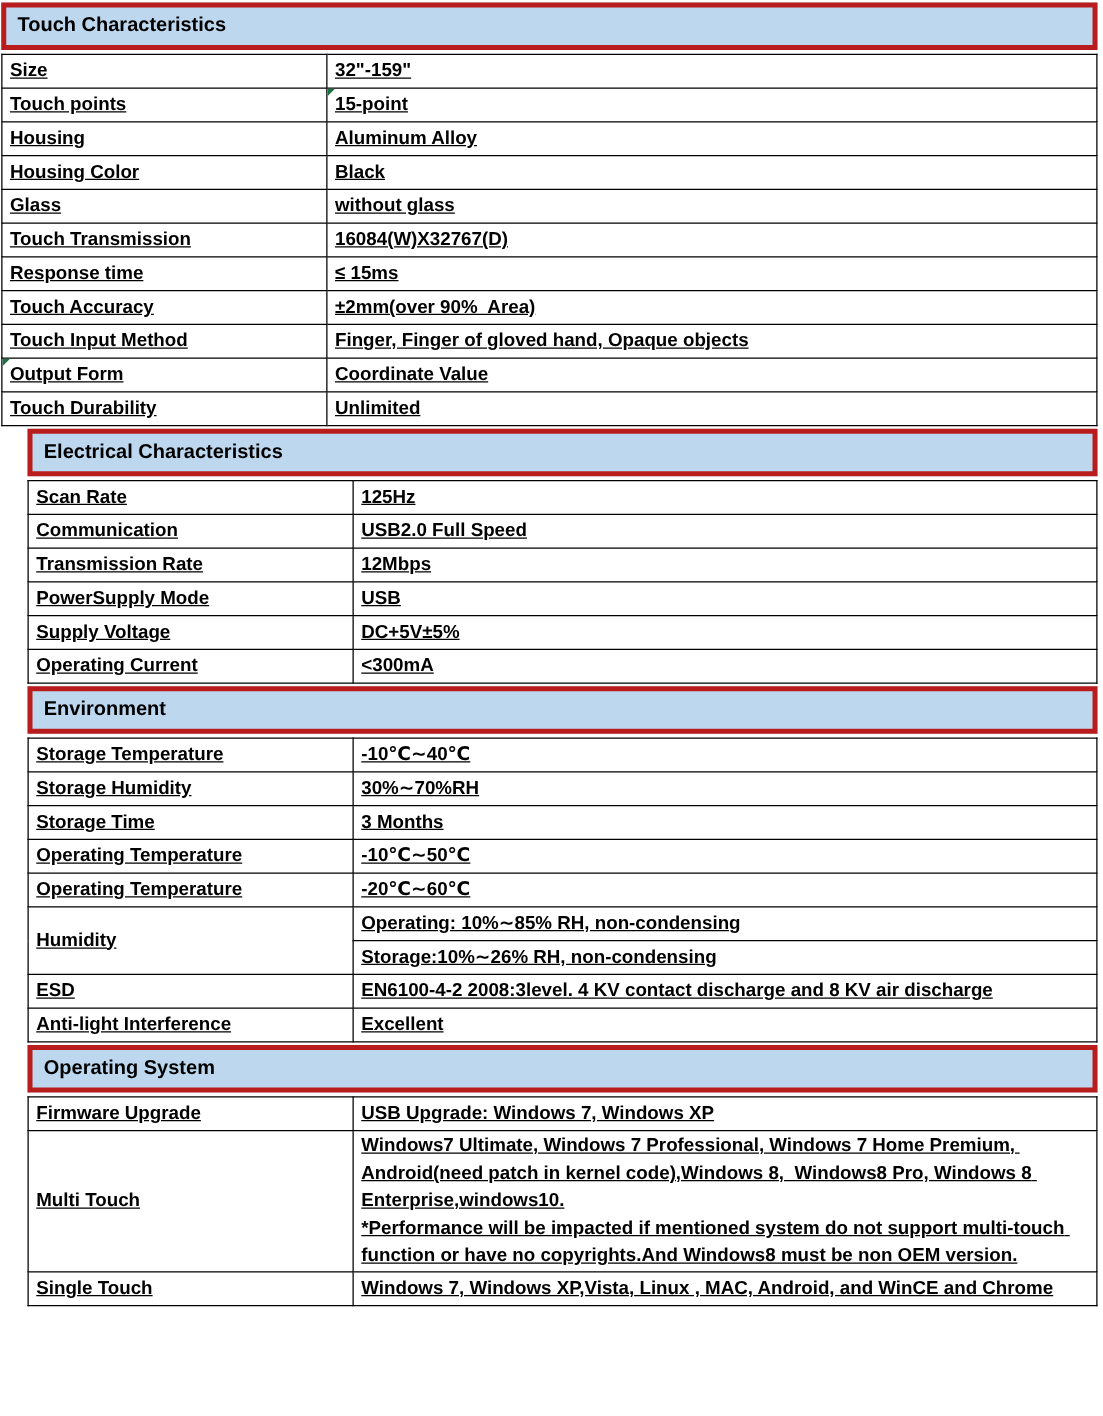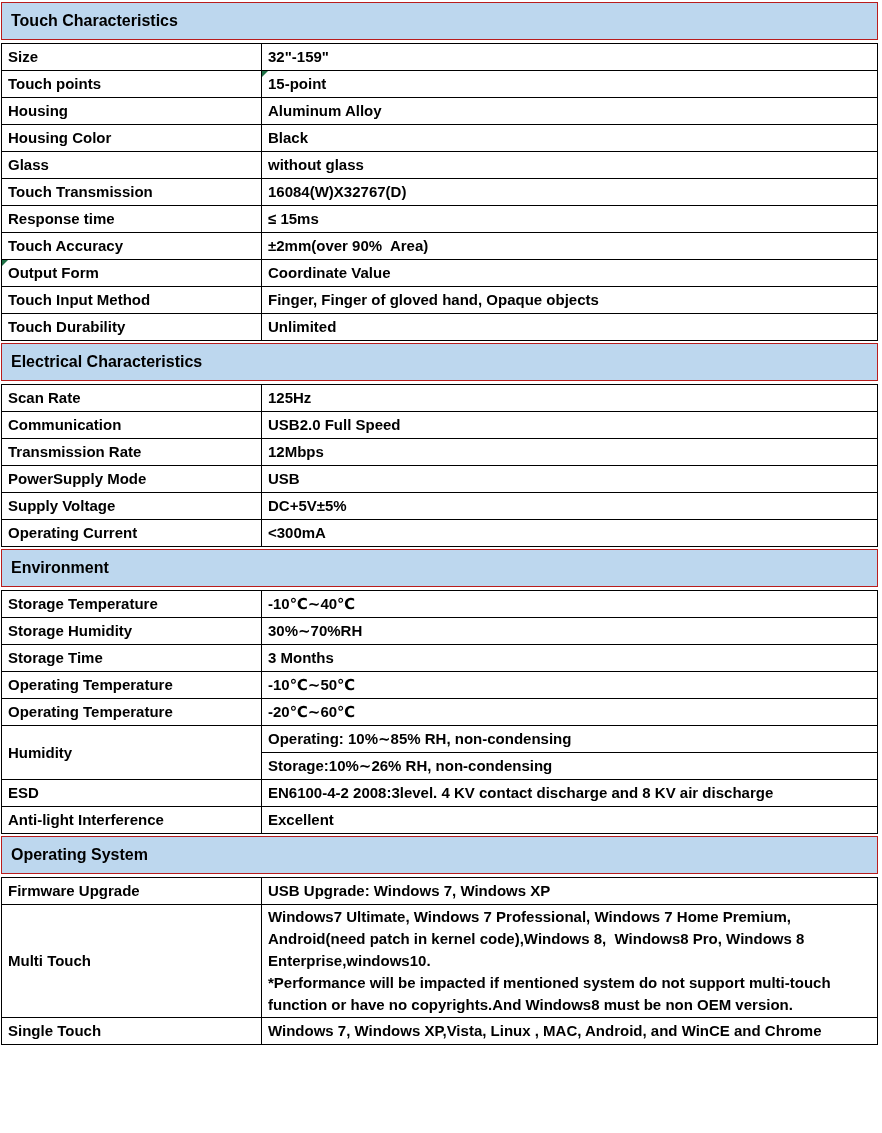--- a/index.html
+++ b/index.html
@@ -4,31 +4,31 @@
 <style>
   * { box-sizing: border-box; margin: 0; padding: 0; }
   html, body {
     width: 882px; height: 1133px;
     background: #ffffff; overflow: hidden;
     font-family: "Liberation Sans", "DejaVu Sans", sans-serif;
     font-weight: bold; color: #000;
   }
   #spec-table { position: absolute; left: 1px; top: 2px; width: 877px; }
   .section { margin: 0; }
-  .section + .section { margin-top: 2px; }
+  .section + .section { margin-top: 2px; padding-left: 21px; }
   .sec-header {
-    border: 1px solid #b91c1c;
+    border: 4px solid #b91c1c;
     background: #BDD7EE;
     height: 38px;
     display: flex; align-items: center;
     padding-left: 9px;
     font-size: 16px;
     margin-bottom: 3px;
   }
-  table.rows { border-collapse: collapse; width: 100%; table-layout: fixed; }
+  table.rows { border-collapse: collapse; width: 100%; table-layout: fixed; text-decoration: underline; }
   col.c-label { width: 260px; }
   td {
     border: 1px solid #000;
     height: 27px;
     vertical-align: middle;
     font-size: 15px;
     line-height: 22px;
     padding: 1px 5px 1px 6px;
     position: relative;
   }
@@ -89,27 +89,27 @@
     <td class="label-cell"><span class="cell-text">Response time</span></td>
     <td class="value-cell"><span class="cell-text">≤ 15ms</span></td>
   </tr>
 
   <tr>
     <td class="label-cell"><span class="cell-text">Touch Accuracy</span></td>
     <td class="value-cell"><span class="cell-text">±2mm(over 90%  Area)</span></td>
   </tr>
 
   <tr>
+    <td class="label-cell"><span class="cell-text">Touch Input Method</span></td>
+    <td class="value-cell"><span class="cell-text">Finger, Finger of gloved hand, Opaque objects</span></td>
+  </tr>
+
+  <tr>
     <td class="label-cell"><span class="cell-text">Output Form</span><span class="corner-flag"></span></td>
     <td class="value-cell"><span class="cell-text">Coordinate Value</span></td>
-  </tr>
-
-  <tr>
-    <td class="label-cell"><span class="cell-text">Touch Input Method</span></td>
-    <td class="value-cell"><span class="cell-text">Finger, Finger of gloved hand, Opaque objects</span></td>
   </tr>
 
   <tr>
     <td class="label-cell"><span class="cell-text">Touch Durability</span></td>
     <td class="value-cell"><span class="cell-text">Unlimited</span></td>
   </tr>
 
 
 </tbody>
     </table>

